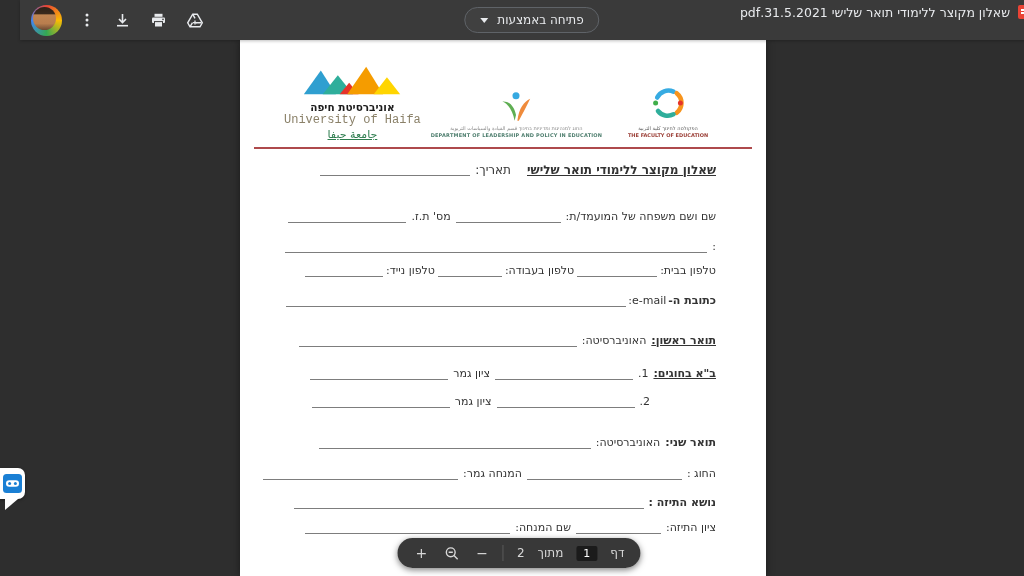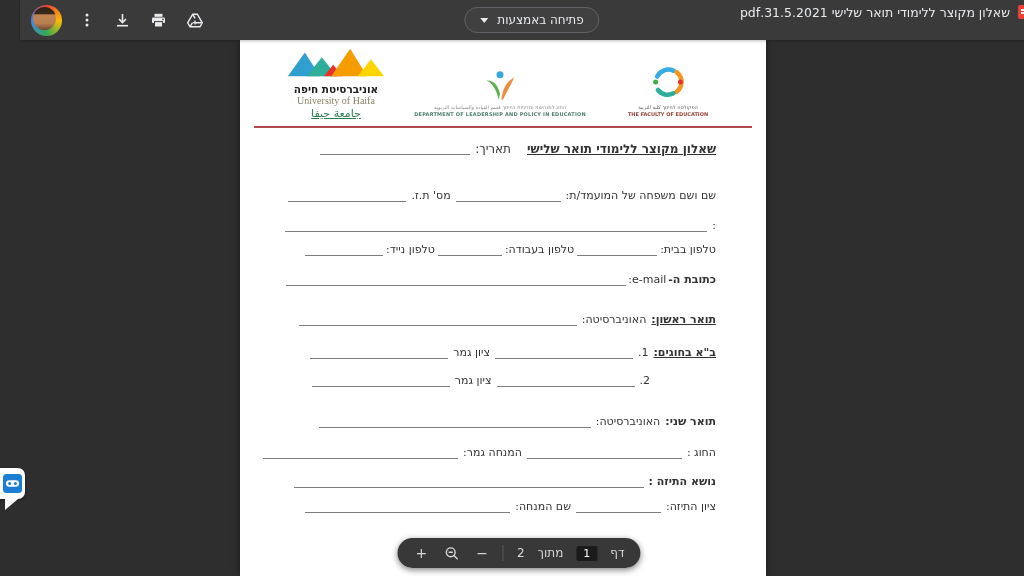--- a/index.html
+++ b/index.html
@@ -33,24 +33,24 @@
   .pdf-icon{width:14px;height:14px;border-radius:2px;background:#ea4335;position:relative;flex:none;}
   .pdf-icon::after{content:"";position:absolute;left:3px;top:4px;width:8px;height:6px;
     background:repeating-linear-gradient(#fff 0 1.6px,transparent 1.6px 3.2px);}
   .filename{color:#e8eaed;font-size:12.5px;white-space:nowrap;}
   
   .page{
     position:absolute;left:240px;top:40px;width:526px;height:536px;background:#ffffff;
     box-shadow:0 0 8px rgba(0,0,0,.45);overflow:hidden;z-index:5;
   }
   .logos{display:flex;flex-direction:row;justify-content:space-between;align-items:flex-end;
-    padding:6px 42px 0 44px;height:74px;direction:ltr;}
+    padding:27px 42px 0 44px;height:74px;direction:ltr;}
   .logo{text-align:center;}
   .haifa .h-he{font-size:10.5px;font-weight:bold;color:#1c1c1c;line-height:1.15;}
-  .haifa .h-en{font-size:10px;color:#8a8068;font-family:Liberation Serif, serif;line-height:1.2;text-align:center;}
+  .haifa .h-en{font-size:12px;color:#8a8068;font-family:Liberation Mono, monospace;line-height:1.2;text-align:center;}
   .haifa .h-ar{font-size:11px;color:#2e7d4f;line-height:1.2;text-decoration:underline;}
   .dept{width:190px;padding-bottom:2px;}
   .dept .d-l1{font-size:5px;color:#8a8a8a;white-space:nowrap;line-height:1.5;}
   .dept .d-l2{font-size:5px;font-weight:bold;color:#4f7f6f;white-space:nowrap;letter-spacing:.2px;line-height:1.4;}
   .faculty{width:112px;padding-bottom:2px;}
   .faculty .f-l1{font-size:5px;color:#5a5a5a;white-space:nowrap;line-height:1.5;}
   .faculty .f-l2{font-size:5px;font-weight:bold;color:#9c4038;white-space:nowrap;line-height:1.4;}
   .red-line{margin:6px 14px 0 14px;border-top:2px solid #ae4a4c;}
   
   .form{direction:rtl;padding:14px 50px 0 40px;font-size:11px;color:#333;}

